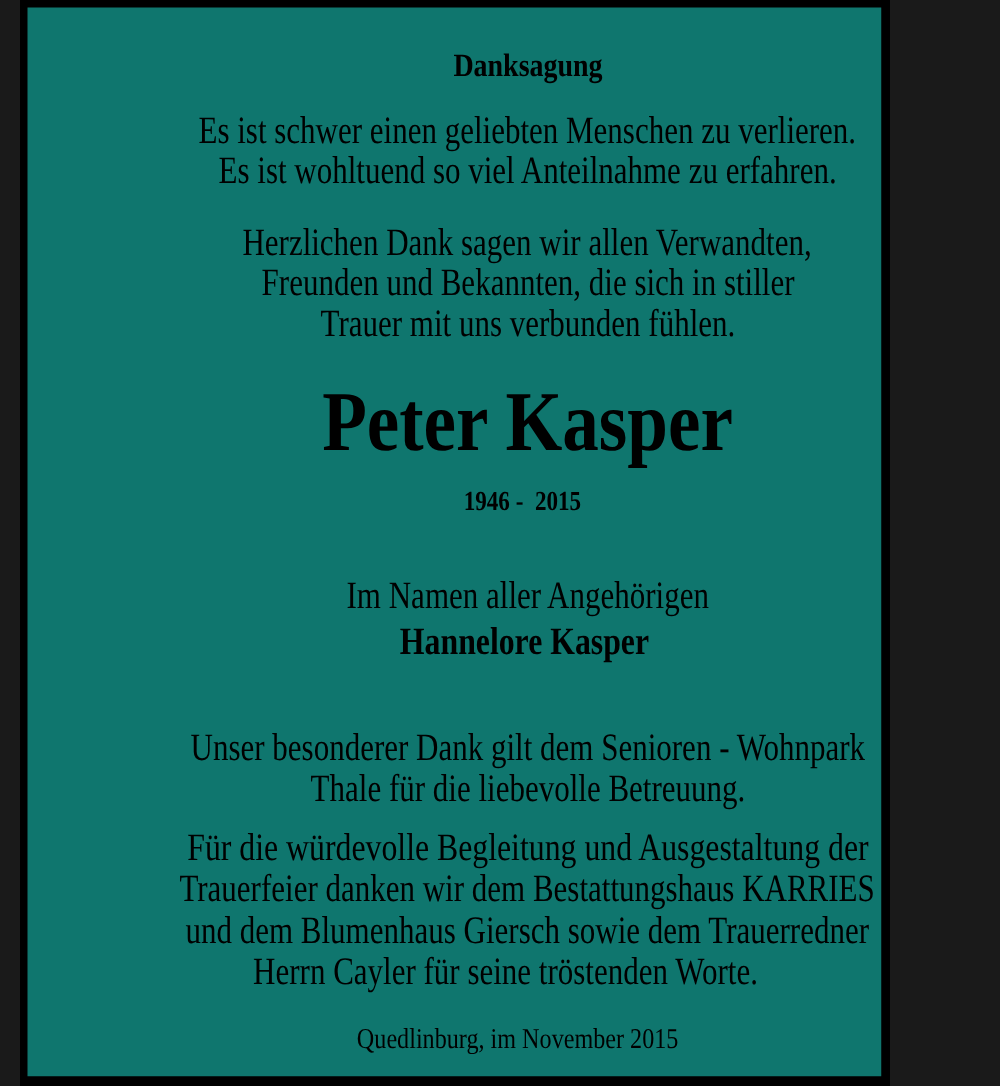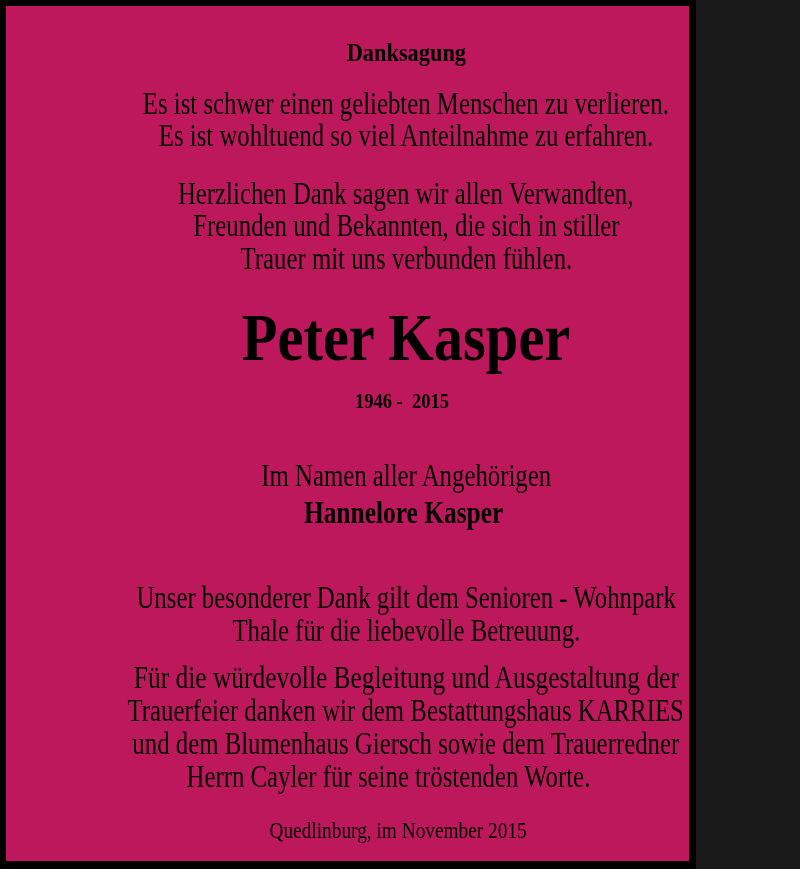--- a/index.html
+++ b/index.html
@@ -1,19 +1,19 @@
 <!DOCTYPE html>
 <html><head>
 <meta charset="utf-8">
 <style>
   html, body { margin:0; padding:0; background:#1a1a1a; }
   body { width:800px; height:869px; position:relative; overflow:hidden; }
   .frame {
-    position:absolute; left:0; top:0; width:696px; height:869px;
-    box-sizing:border-box; border:6px solid #000; background:#be185d;
+    position:absolute; left:16px; top:0; width:696px; height:869px;
+    box-sizing:border-box; border:6px solid #000; background:#0f766e;
     border-bottom-width:8px; border-right-width:7px;
   }
   .line {
     position:absolute; left:0; width:800px; text-align:center;
     font-family:"Liberation Serif", "DejaVu Serif", serif; color:#000;
     white-space:nowrap;
   }
   .line span { display:inline-block; transform-origin:center; }
   .heading { font-size:26px; font-weight:bold; }
   .body { font-size:31px; }

